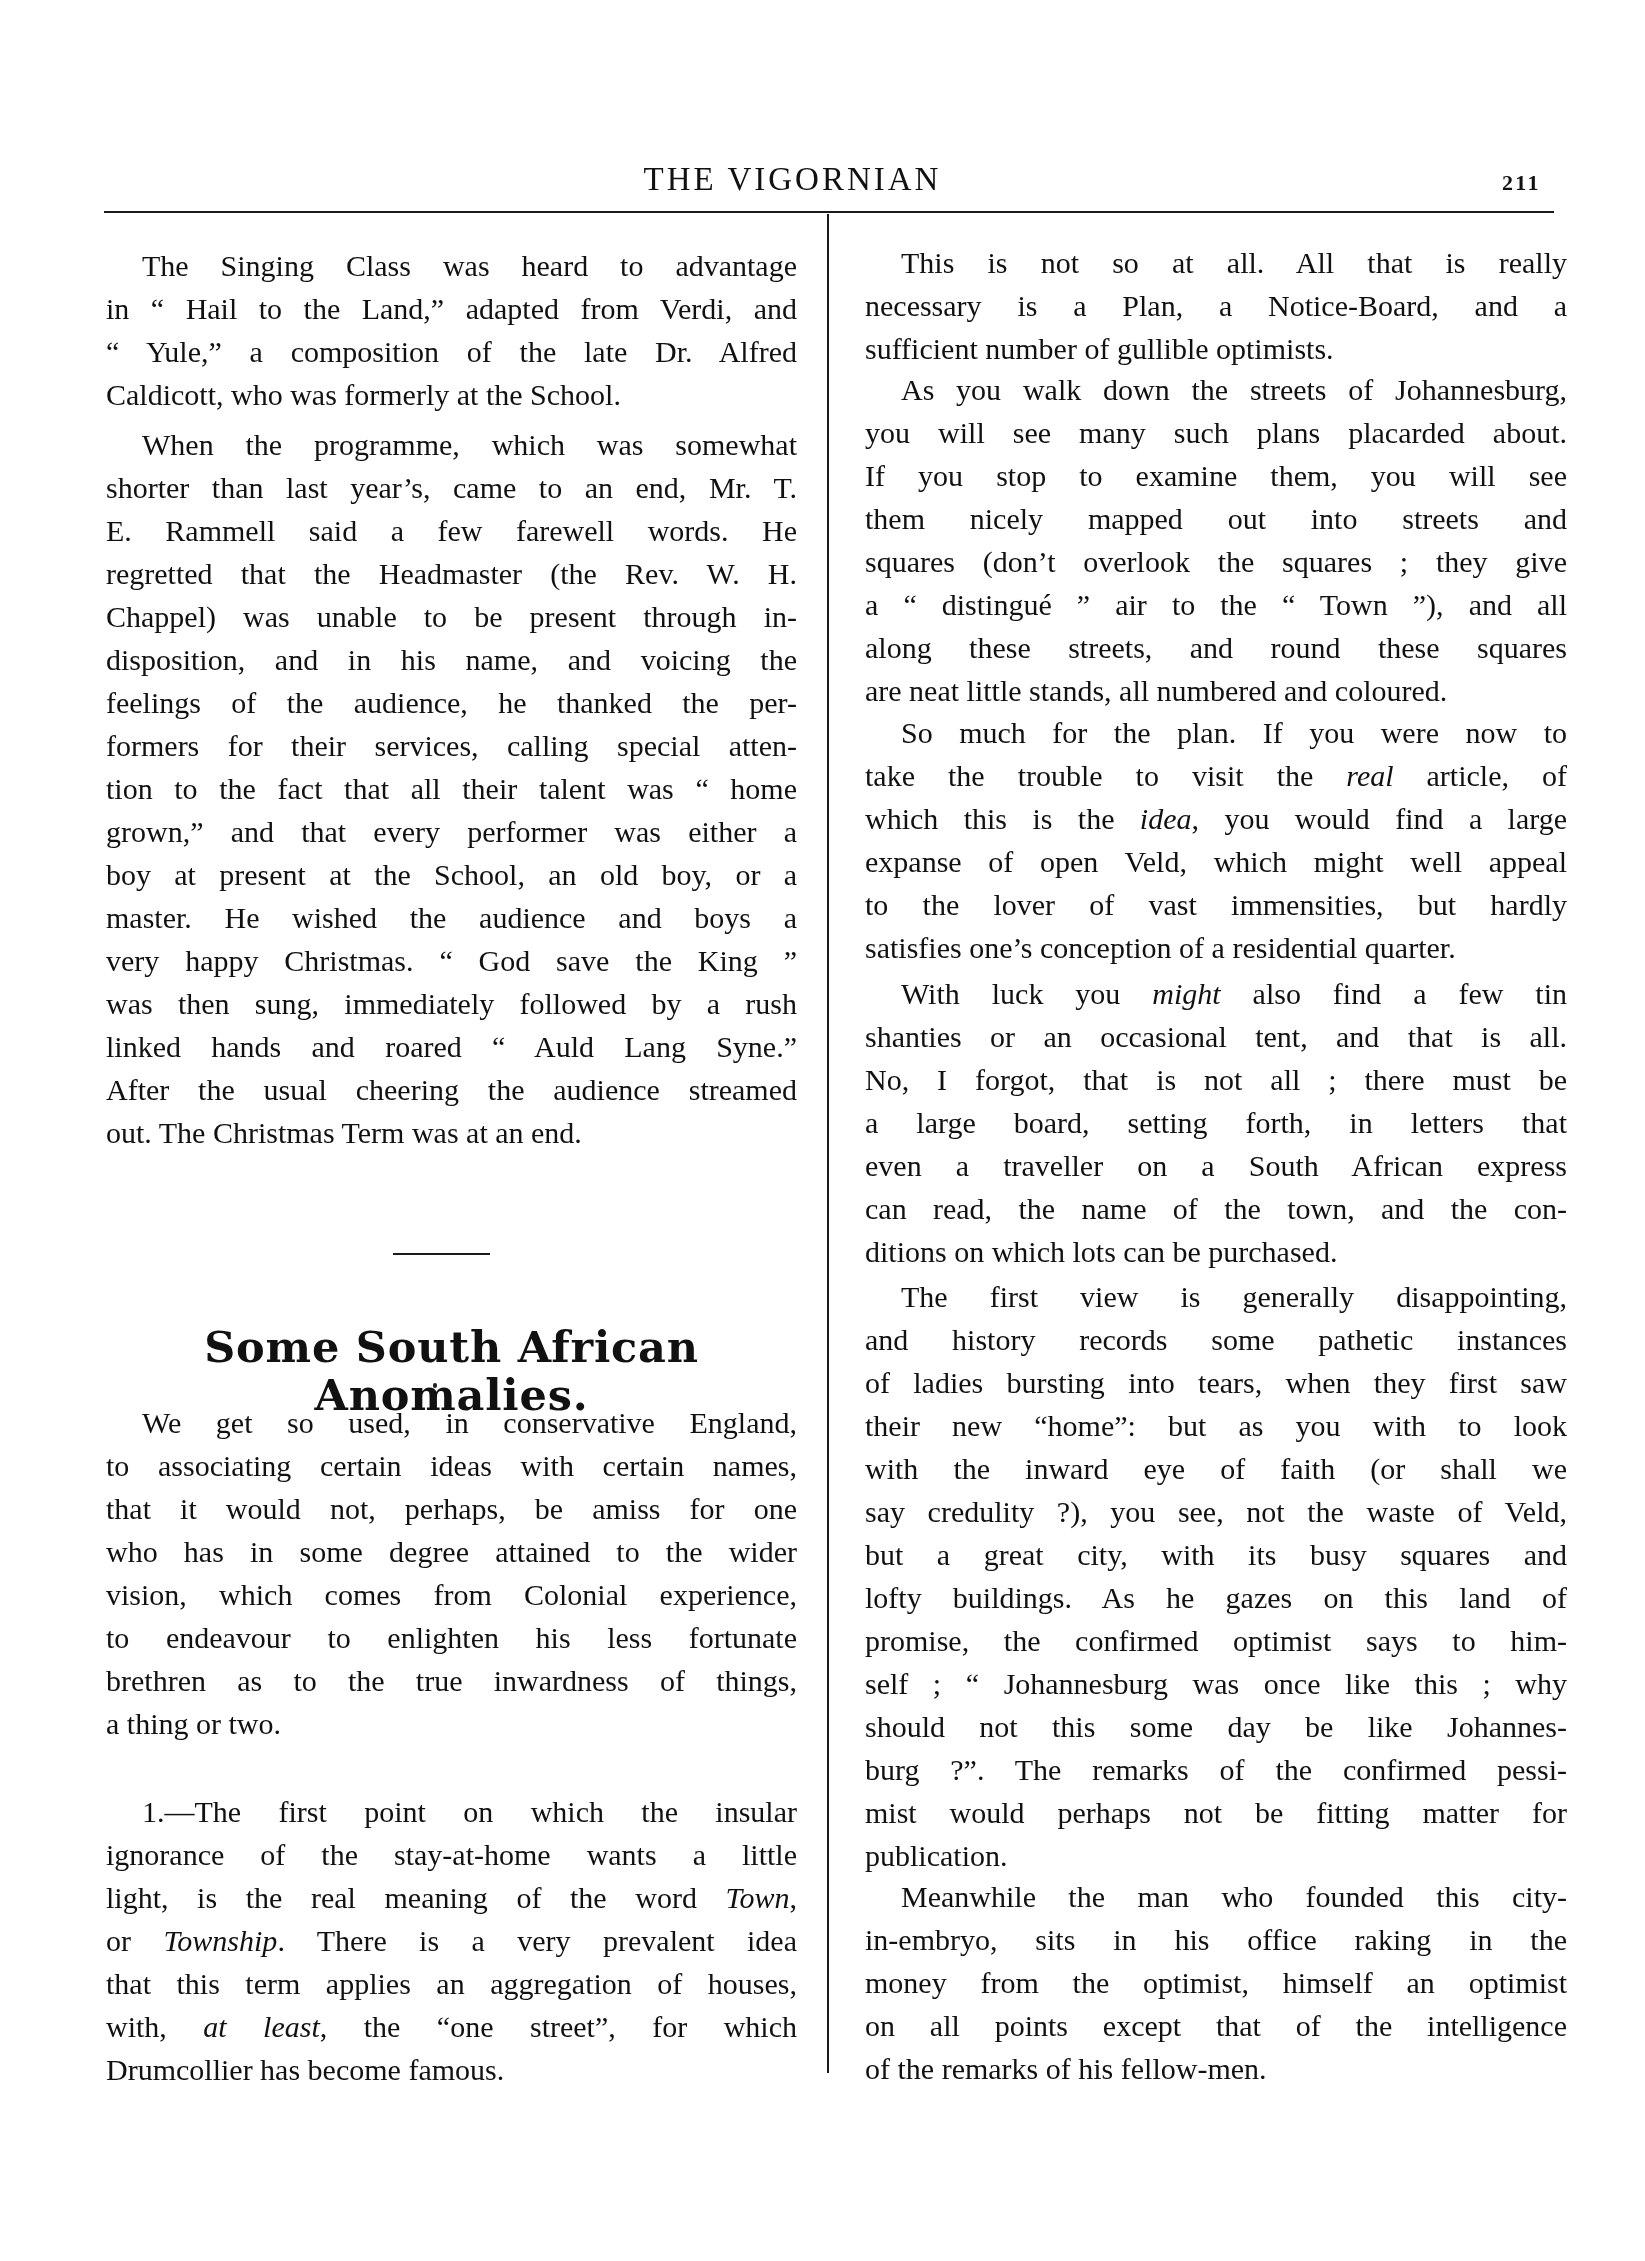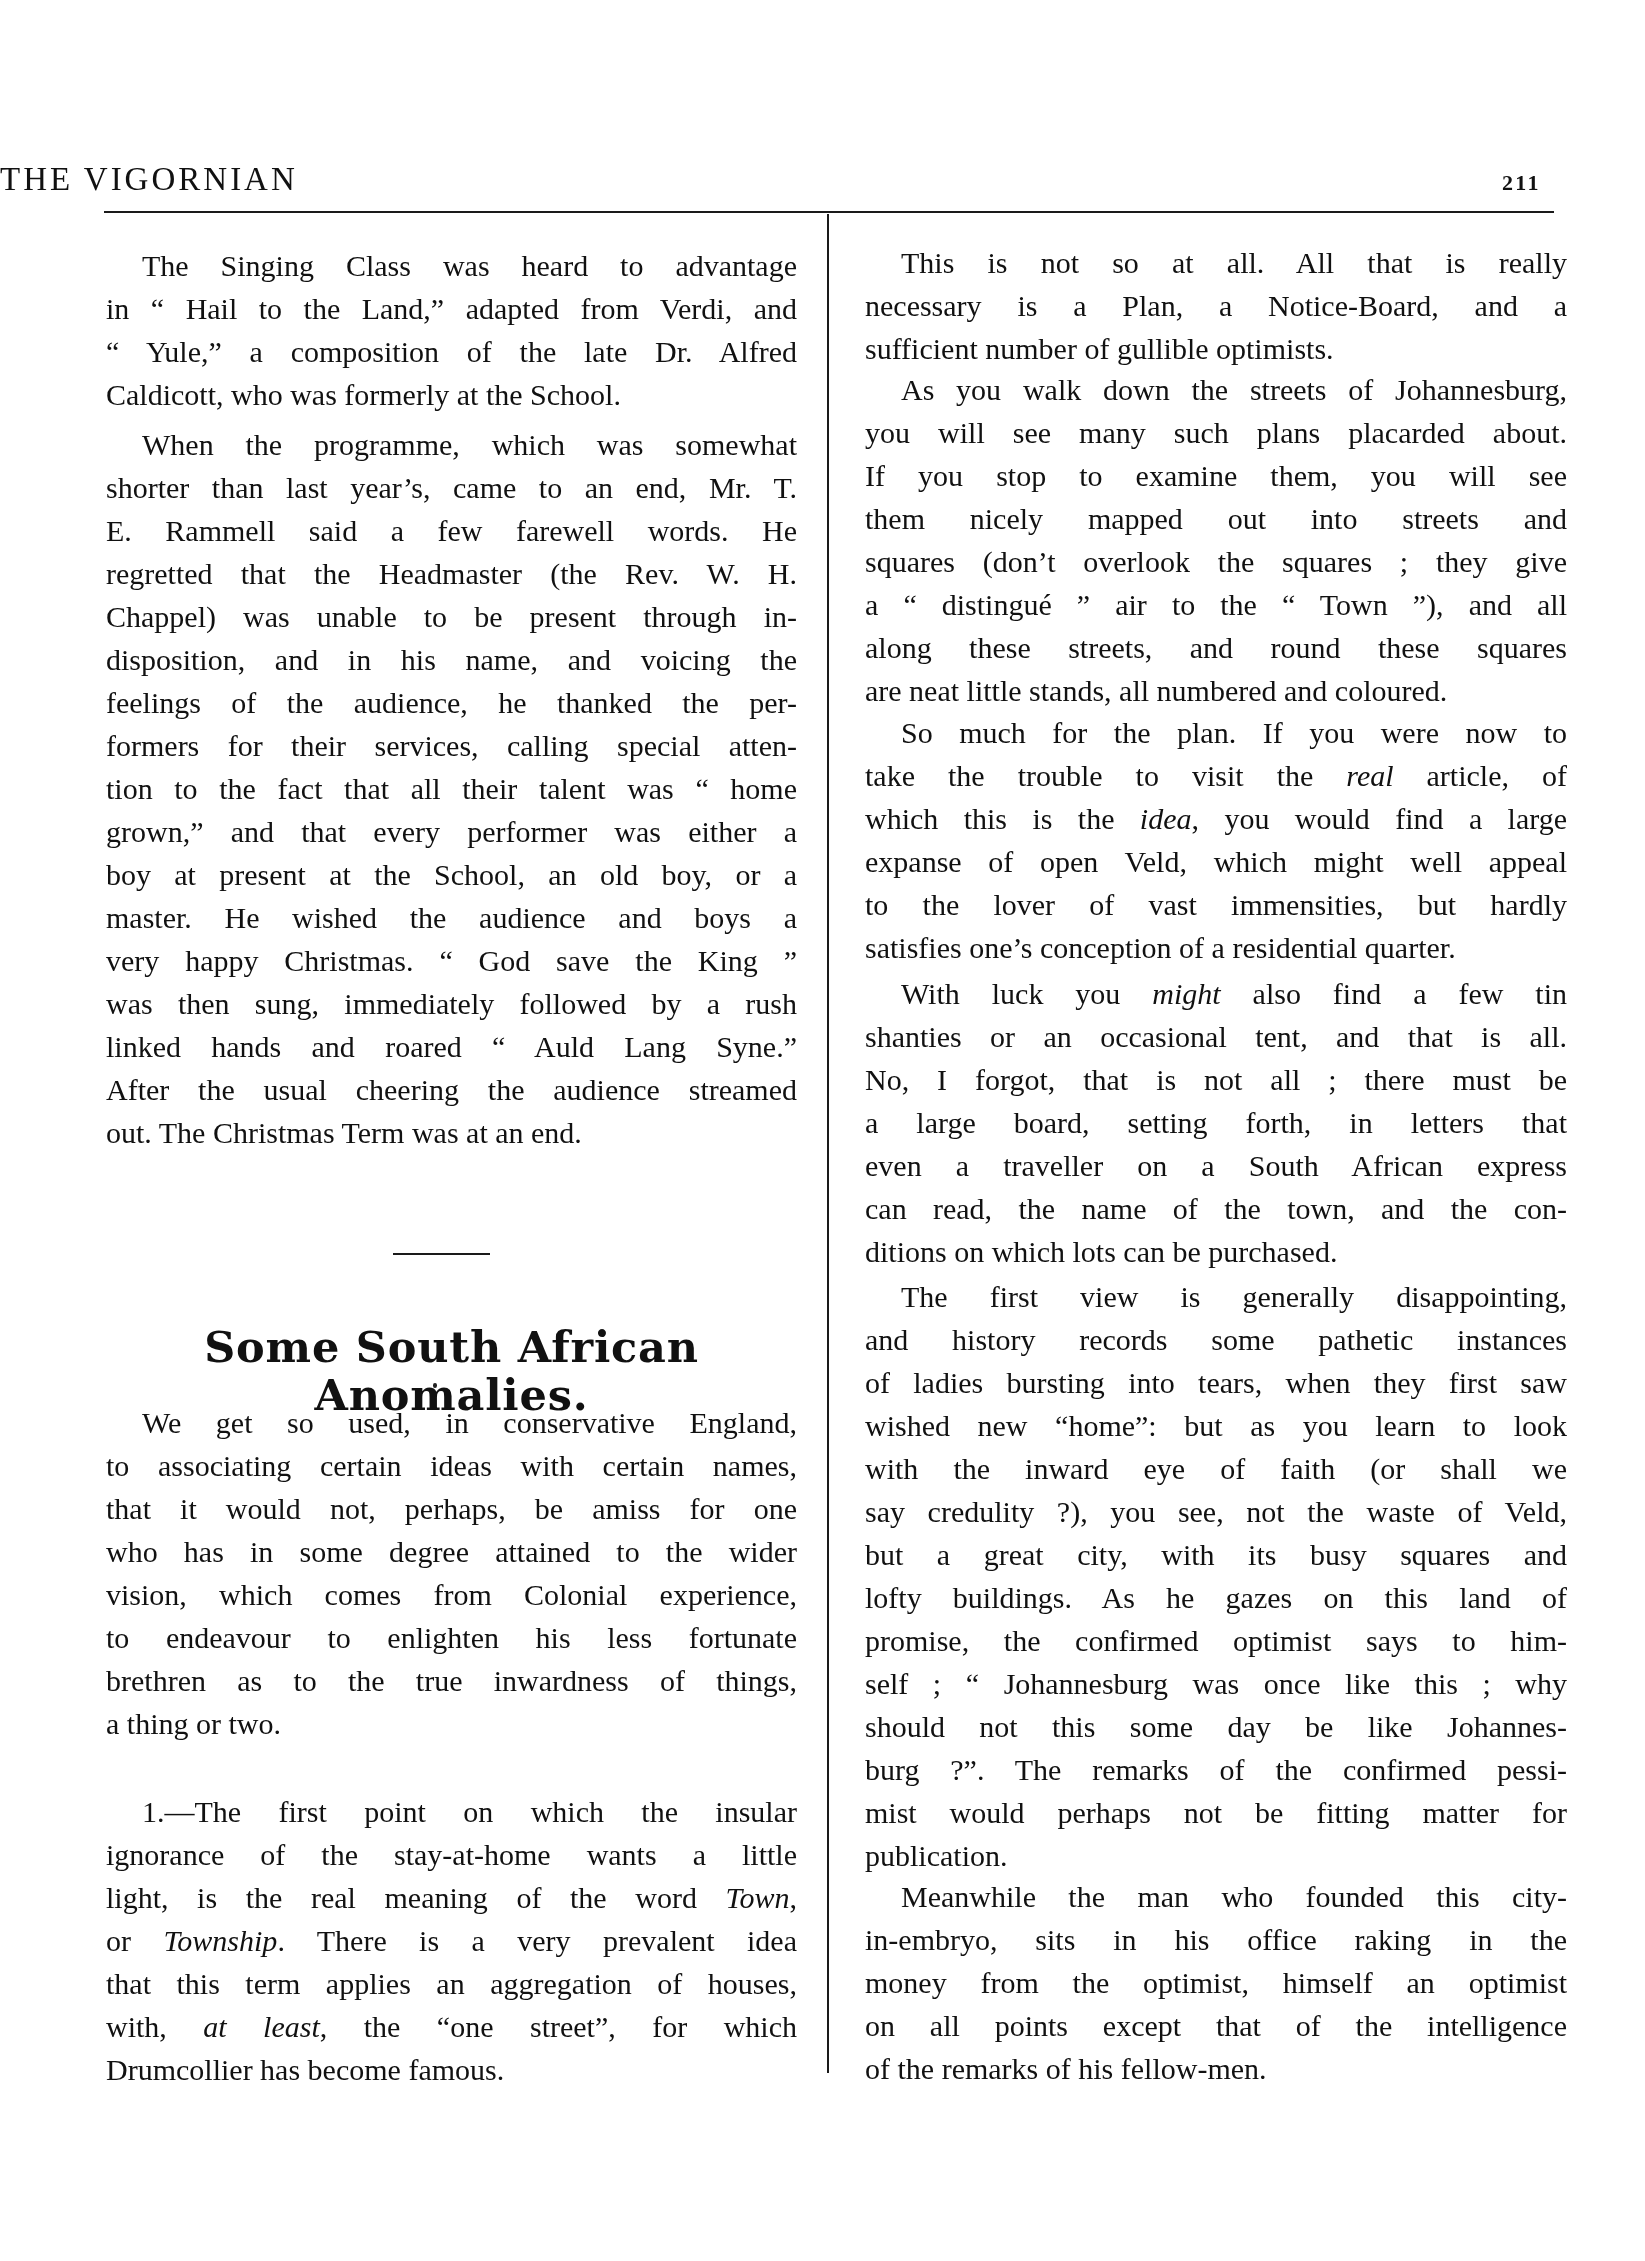--- a/index.html
+++ b/index.html
@@ -1,18 +1,18 @@
 <!DOCTYPE html>
 <html style="font-size:12px"><head>
 <meta charset="utf-8">
 <style>
   html, body { margin: 0; padding: 0; background: #ffffff; }
   body { width: 1646px; height: 2261px; position: relative; overflow: hidden;
          font-family: "Liberation Serif", "DejaVu Serif", serif; color: #111; }
-  .running-title { position: absolute; left: 0; width: 1585px; top: 160px; text-align: left;
+  .running-title { position: absolute; left: 0; width: 1585px; top: 160px; text-align: center;
          font-size: 33px; letter-spacing: 3px; line-height: 39px; }
   .page-number { position: absolute; left: 1502px; top: 163px; font-size: 22px; font-weight: bold;
          letter-spacing: 2.3px; line-height: 39px; }
   .header-rule { position: absolute; left: 104px; top: 211px; width: 1450px; height: 2.3px; background: #1a1a1a; }
   .column-divider { position: absolute; left: 827px; top: 214px; width: 2.3px; height: 1859px; background: #1a1a1a; }
   .column { position: absolute; }
   .col-left { left: 106px; width: 691px; }
   .col-right { left: 865px; width: 702px; }
   .para { position: absolute; left: 0; right: 0; }
   .line { display: block; height: 43px; line-height: 43px; font-size: 30px;
@@ -118,21 +118,21 @@
     <span class="line">No, I forgot, that is not all ; there must be</span>
     <span class="line">a large board, setting forth, in letters that</span>
     <span class="line">even a traveller on a South African express</span>
     <span class="line">can read, the name of the town, and the con-</span>
     <span class="line last">ditions on which lots can be purchased.</span>
   </div>
   <div class="para" style="top:1275px;">
     <span class="line indent">The first view is generally disappointing,</span>
     <span class="line">and history records some pathetic instances</span>
     <span class="line">of ladies bursting into tears, when they first saw</span>
-    <span class="line">wished new “home”: but as you learn to look</span>
+    <span class="line">their new “home”: but as you with to look</span>
     <span class="line">with the inward eye of faith (or shall we</span>
     <span class="line">say credulity ?), you see, not the waste of Veld,</span>
     <span class="line">but a great city, with its busy squares and</span>
     <span class="line">lofty buildings.  As he gazes on this land of</span>
     <span class="line">promise, the confirmed optimist says to him-</span>
     <span class="line">self ; “ Johannesburg was once like this ; why</span>
     <span class="line">should not this some day be like Johannes-</span>
     <span class="line">burg ?”.  The remarks of the confirmed pessi-</span>
     <span class="line">mist would perhaps not be fitting matter for</span>
     <span class="line last">publication.</span>

